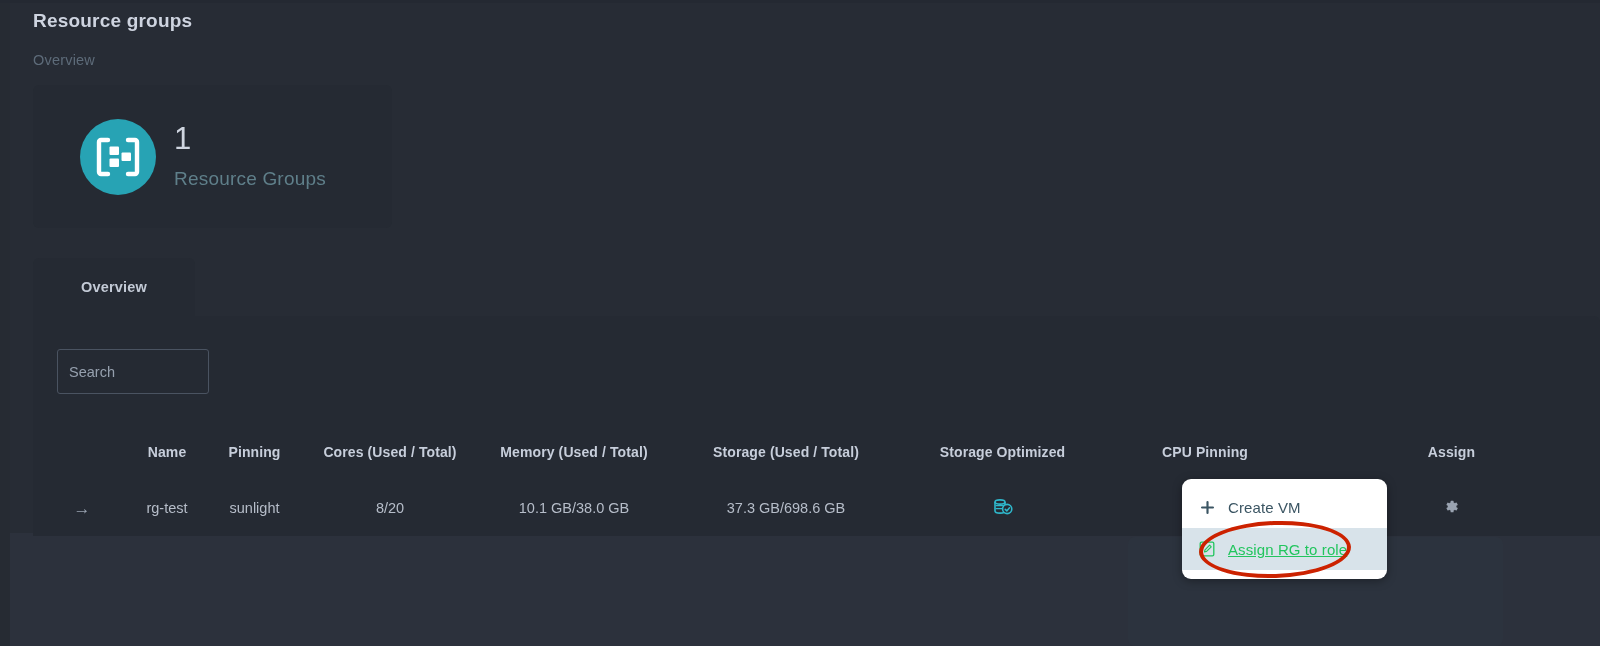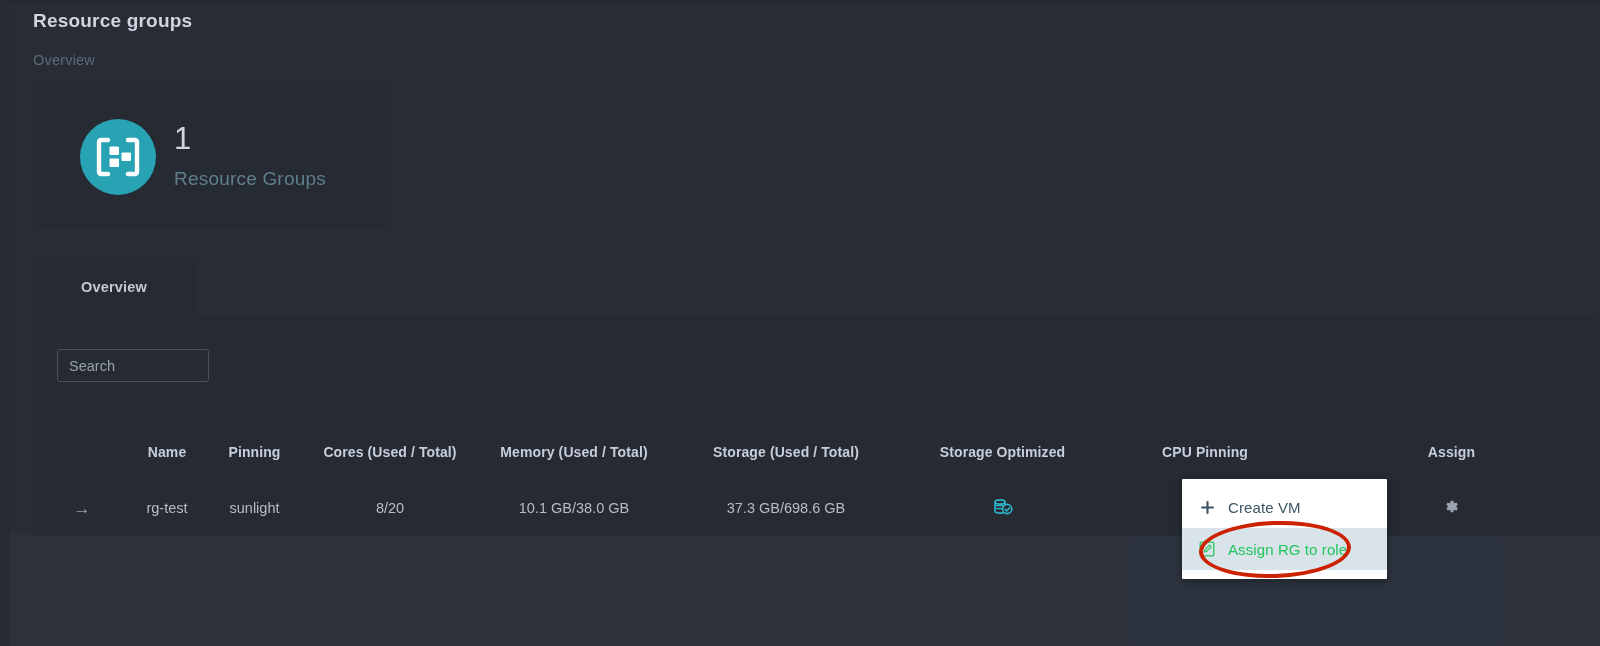--- a/index.html
+++ b/index.html
@@ -134,21 +134,21 @@
     left: 23px; top: 313px;
     width: 1567px;
     height: 220px;
     background: #252a33;
     border-radius: 0 6px 0 0;
   }
 
   .search-box {
     position: absolute;
     left: 24px; top: 33px;
-    width: 152px; height: 33px;
+    width: 152px; height: 45px;
     background: transparent;
     border: 1px solid #4a5361;
     border-radius: 3px;
     color: #aab3c0;
     font-size: 14.5px;
     font-family: inherit;
     padding: 0 11px;
     outline: none;
   }
   .search-box::placeholder { color: #96a0ae; }
@@ -209,21 +209,21 @@
     border-radius: 7px;
     opacity: 0.55;
   }
 
   
   .context-menu {
     position: absolute;
     left: 1182px; top: 479px;
     width: 205px;
     background: #ffffff;
-    border-radius: 1px;
+    border-radius: 9px;
     box-shadow: 0 2px 10px rgba(0,0,0,0.35);
     padding: 7px 0 9px 0;
     z-index: 20;
   }
   .menu-item {
     display: flex;
     align-items: center;
     height: 42px;
     padding: 0 0 0 14px;
     font-size: 15px;
@@ -235,20 +235,21 @@
     width: 22px;
     display: flex;
     align-items: center;
     justify-content: center;
     margin-right: 10px;
     flex: none;
   }
   .menu-item.highlight {
     background: #d8e3ea;
     color: #22c55e;
+    text-decoration: underline;
   }
 
   
   .annot-ellipse {
     position: absolute;
     left: 1199px; top: 521px;
     width: 152px; height: 57px;
     border: 4px solid #cc2200;
     border-radius: 50%;
     z-index: 30;

